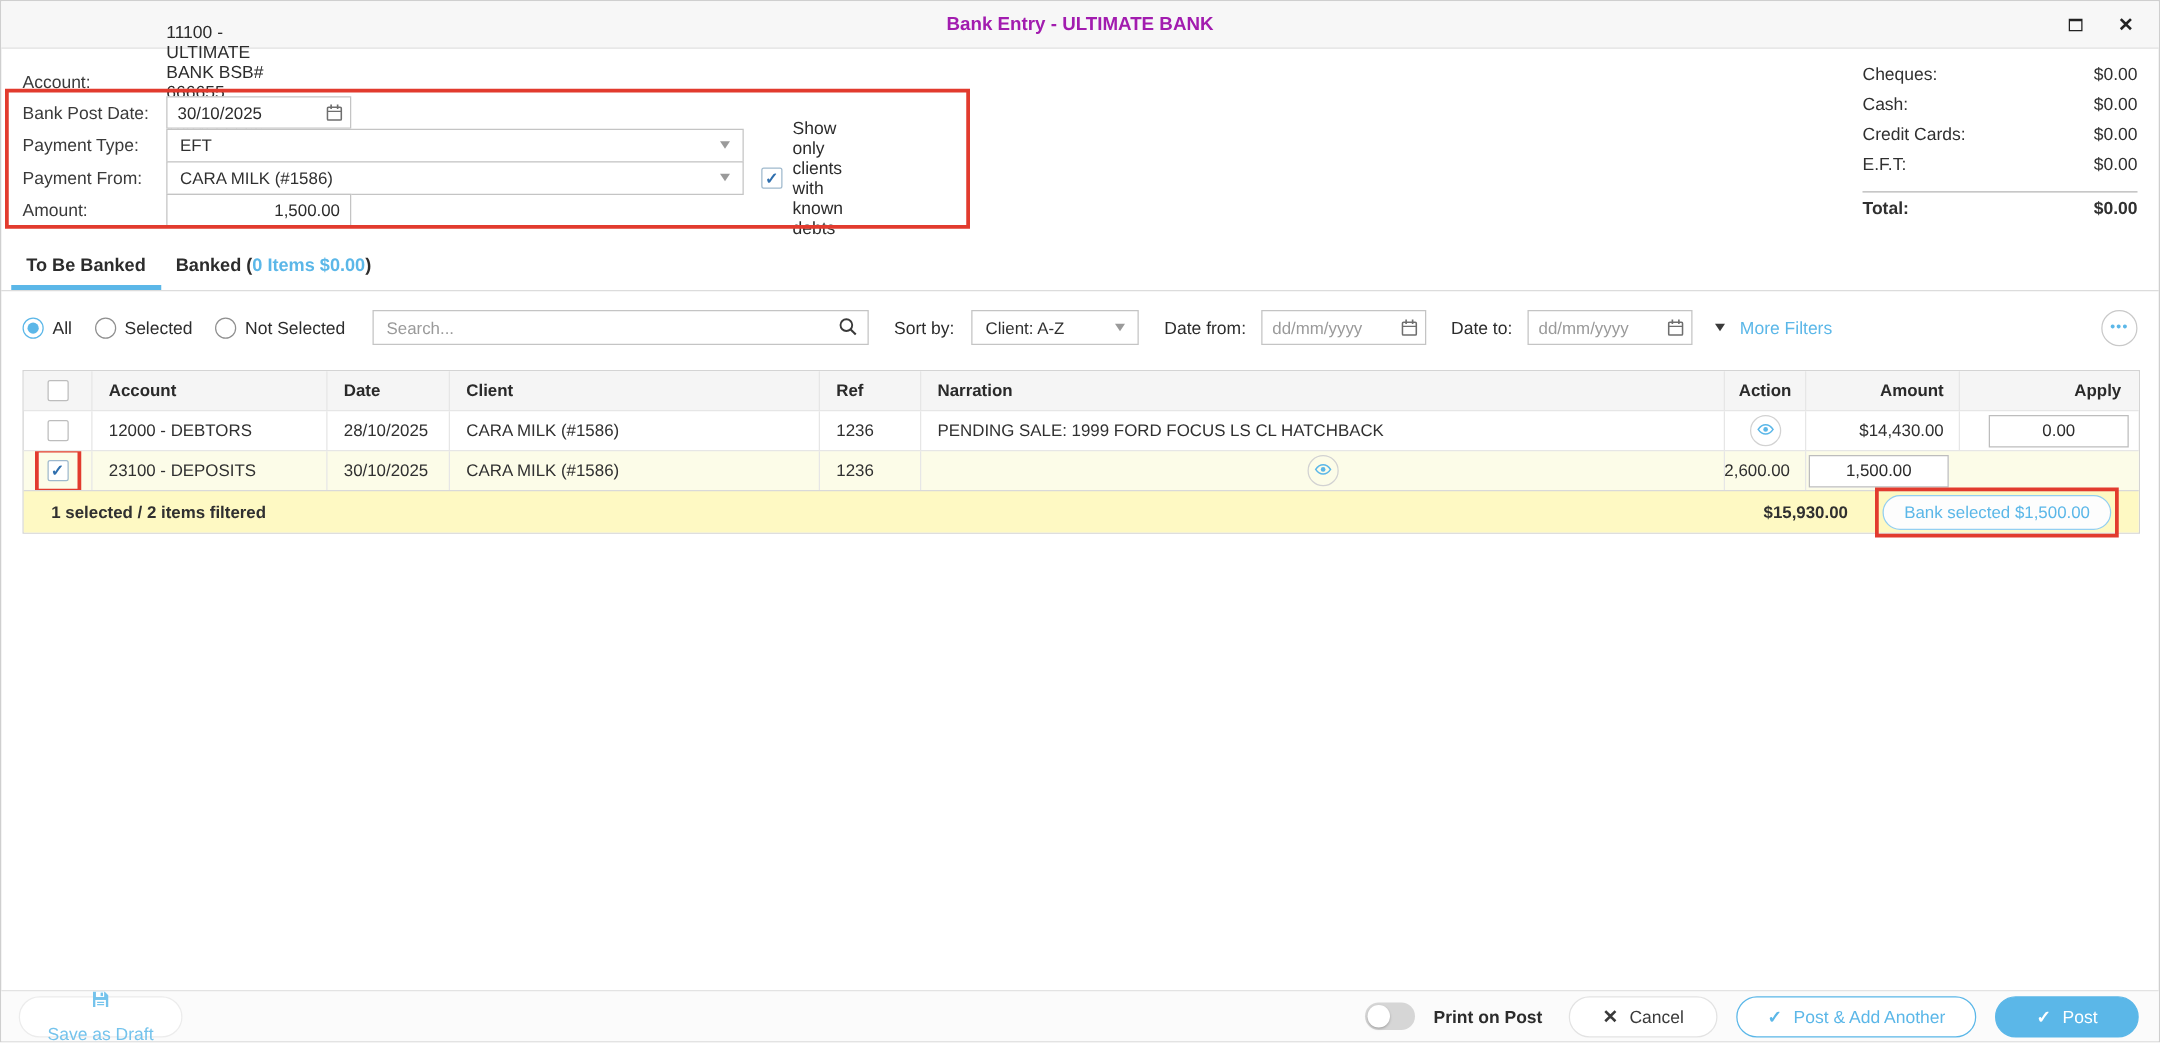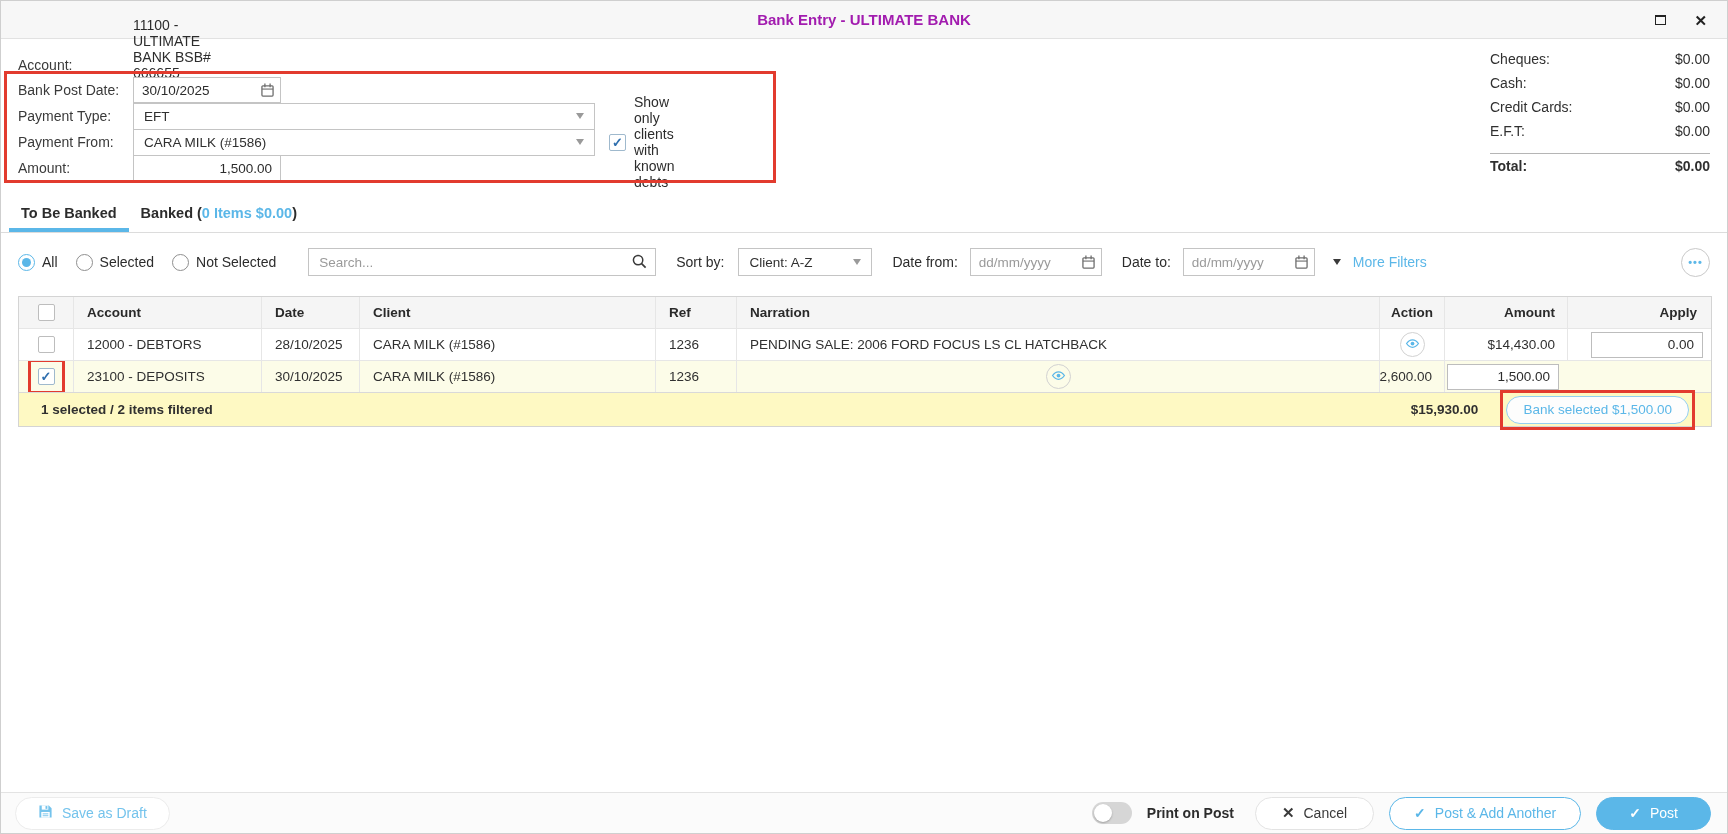--- a/index.html
+++ b/index.html
@@ -75,21 +75,21 @@
   .tab{display:flex;align-items:center;padding:0 12px;font-weight:bold;font-size:14.5px;border-bottom:4px solid transparent;cursor:pointer;color:#2c2c2c;}
   .tab.active{border-bottom-color:var(--blue);}
   .tab .badge{color:var(--blue);white-space:pre;}
 
   
   .filterbar{position:absolute;top:246px;left:0;right:0;height:30px;display:flex;align-items:center;padding:0 17px;}
   .radio{width:17px;height:17px;border:1.5px solid #8f8f8f;border-radius:50%;display:inline-flex;align-items:center;justify-content:center;cursor:pointer;flex:none;background:#fff;}
   .radio.checked{border-color:var(--blue);}
   .radio.checked::after{content:"";width:9px;height:9px;border-radius:50%;background:var(--blue);}
   .radio-label{margin:0 18px 0 7px;color:#2c2c2c;}
-  .search-wrap{position:relative;width:348px;margin-left:14px;}
+  .search-wrap{position:relative;width:397px;margin-left:4px;}
   .search-wrap input{width:100%;height:28px;border:1px solid #c4c4c4;padding:0 32px 0 10px;font-family:inherit;font-size:13.5px;outline:none;color:#2c2c2c;}
   .search-wrap input::placeholder{color:#9a9a9a;}
   .search-icon{position:absolute;right:9px;top:6px;}
   .fl-label{margin-left:20px;color:#2c2c2c;white-space:nowrap;}
   .small-select{width:134px;height:28px;margin-left:14px;}
   .date-small{width:132px;margin-left:12px;}
   .date-small input::placeholder{color:#9a9a9a;}
   .dark-caret{margin-left:18px;border-top-color:#3a3a3a;cursor:pointer;}
   .more-filters{margin-left:12px;color:var(--blue);cursor:pointer;white-space:nowrap;}
   .spacer{flex:1;}
@@ -102,41 +102,41 @@
   
   .table{position:absolute;left:17px;top:295px;width:1694px;border:1px solid #d4d4d4;font-size:13.5px;background:#fff;}
   .t-row{display:grid;grid-template-columns:54px 188px 98px 296px 81px 1fr 65px 123px 144px;align-items:center;height:32px;border-top:1px solid var(--line);}
   .t-head{height:31px;background:#f5f5f5;font-weight:bold;border-top:none;color:#2a2a2a;}
   .t-row > div{height:100%;display:flex;align-items:center;padding-left:13px;border-left:1px solid var(--line);overflow:hidden;white-space:nowrap;}
   .t-row > div:first-child{border-left:none;justify-content:center;padding-left:0;position:relative;}
   .c-action{justify-content:center !important;padding-left:0 !important;}
   .c-amount{justify-content:flex-end !important;padding:0 12px 0 0 !important;}
   .c-apply{justify-content:flex-end !important;padding:0 8px 0 0 !important;}
   .row-selected{background:#fcfce8;}
-  .apply-input{width:112px;height:26px;border:1px solid #bdbdbd;text-align:right;padding:0 8px;font-family:inherit;font-size:13.5px;color:#2c2c2c;outline:none;background:#fff;}
+  .apply-input{width:112px;height:26px;border:1px solid #bdbdbd;text-align:center;padding:0 8px;font-family:inherit;font-size:13.5px;color:#2c2c2c;outline:none;background:#fff;}
   .eye-btn{width:25px;height:25px;border:1px solid #d2d2d2;border-radius:50%;background:#fff;display:flex;align-items:center;justify-content:center;cursor:pointer;}
   .anno-cb{position:absolute;left:9px;right:8px;top:-2px;bottom:-2px;border:3px solid var(--red);pointer-events:none;}
   .t-foot{display:flex;align-items:center;height:34px;background:#fef9c3;border-top:1px solid #d9d9d9;font-weight:bold;padding:0 16px 0 22px;}
   .foot-total{margin-left:auto;margin-right:22px;}
   .anno-bank{border:3px solid var(--red);padding:3px;display:inline-flex;}
   .bank-btn{
     height:28px;border:1px solid #93cff1;border-radius:14px;background:#fdfdfd;
     color:var(--blue);font-family:inherit;font-size:13.5px;padding:0 16px;cursor:pointer;white-space:nowrap;
   }
 
   
   .bottombar{
     position:absolute;left:0;right:0;bottom:0;height:41px;background:#fbfbfb;
     border-top:1px solid #e3e3e3;display:flex;align-items:center;padding:0 16px 0 14px;
   }
   .pill{
     height:33px;border-radius:17px;display:inline-flex;align-items:center;justify-content:center;
     font-family:inherit;font-size:14px;cursor:pointer;background:#fff;border:1px solid #e3e3e3;gap:9px;
   }
-  .btn-draft{color:var(--blue-light);border-color:#ececec;padding:0 22px;}
+  .btn-draft{color:var(--blue-light);border-color:#ececec;padding:0 22px;flex-direction:column;}
   .right-group{margin-left:auto;display:flex;align-items:center;gap:15px;}
   .toggle{width:40px;height:22px;border-radius:11px;background:#d6d6d6;position:relative;cursor:pointer;flex:none;}
   .toggle .knob{position:absolute;left:2px;top:2px;width:18px;height:18px;border-radius:50%;background:#fff;box-shadow:0 1px 2px rgba(0,0,0,.25);}
   .toggle-label{font-weight:bold;color:#2c2c2c;margin-right:6px;}
   .btn-cancel{padding:0 26px;color:#3a3a3a;}
   .btn-cancel .x{font-size:15px;font-weight:bold;}
   .btn-post-add{padding:0 24px;border-color:var(--blue);color:var(--blue);}
   .btn-post{padding:0 32px;background:var(--blue);border-color:var(--blue);color:#fff;}
   .chk{font-size:14px;font-weight:bold;}
 </style>
@@ -311,21 +311,21 @@
     </div>
 
     <div class="t-row">
       <div>
           <span class="checkbox empty"></span>
         </div>
       <div>12000 - DEBTORS</div>
       <div>28/10/2025</div>
       <div>CARA MILK (#1586)</div>
       <div>1236</div>
-      <div>PENDING SALE: 2006 FORD FOCUS LS CL HATCHBACK</div>
+      <div>PENDING SALE: 1999 FORD FOCUS LS CL HATCHBACK</div>
       <div class="c-action">
         <span class="eye-btn">
           <span><svg width="15" height="11" viewBox="0 0 24 16">
                 <path d="M12 2 C6.5 2 2.5 8 2.5 8 C2.5 8 6.5 14 12 14 C17.5 14 21.5 8 21.5 8 C21.5 8 17.5 2 12 2 Z" fill="none" stroke="#5bb7e8" stroke-width="2"></path>
                 <circle cx="12" cy="8" r="3" fill="#5bb7e8"></circle>
               </svg></span>
         </span>
       </div>
       <div class="c-amount">$14,430.00</div>
       <div class="c-apply">

